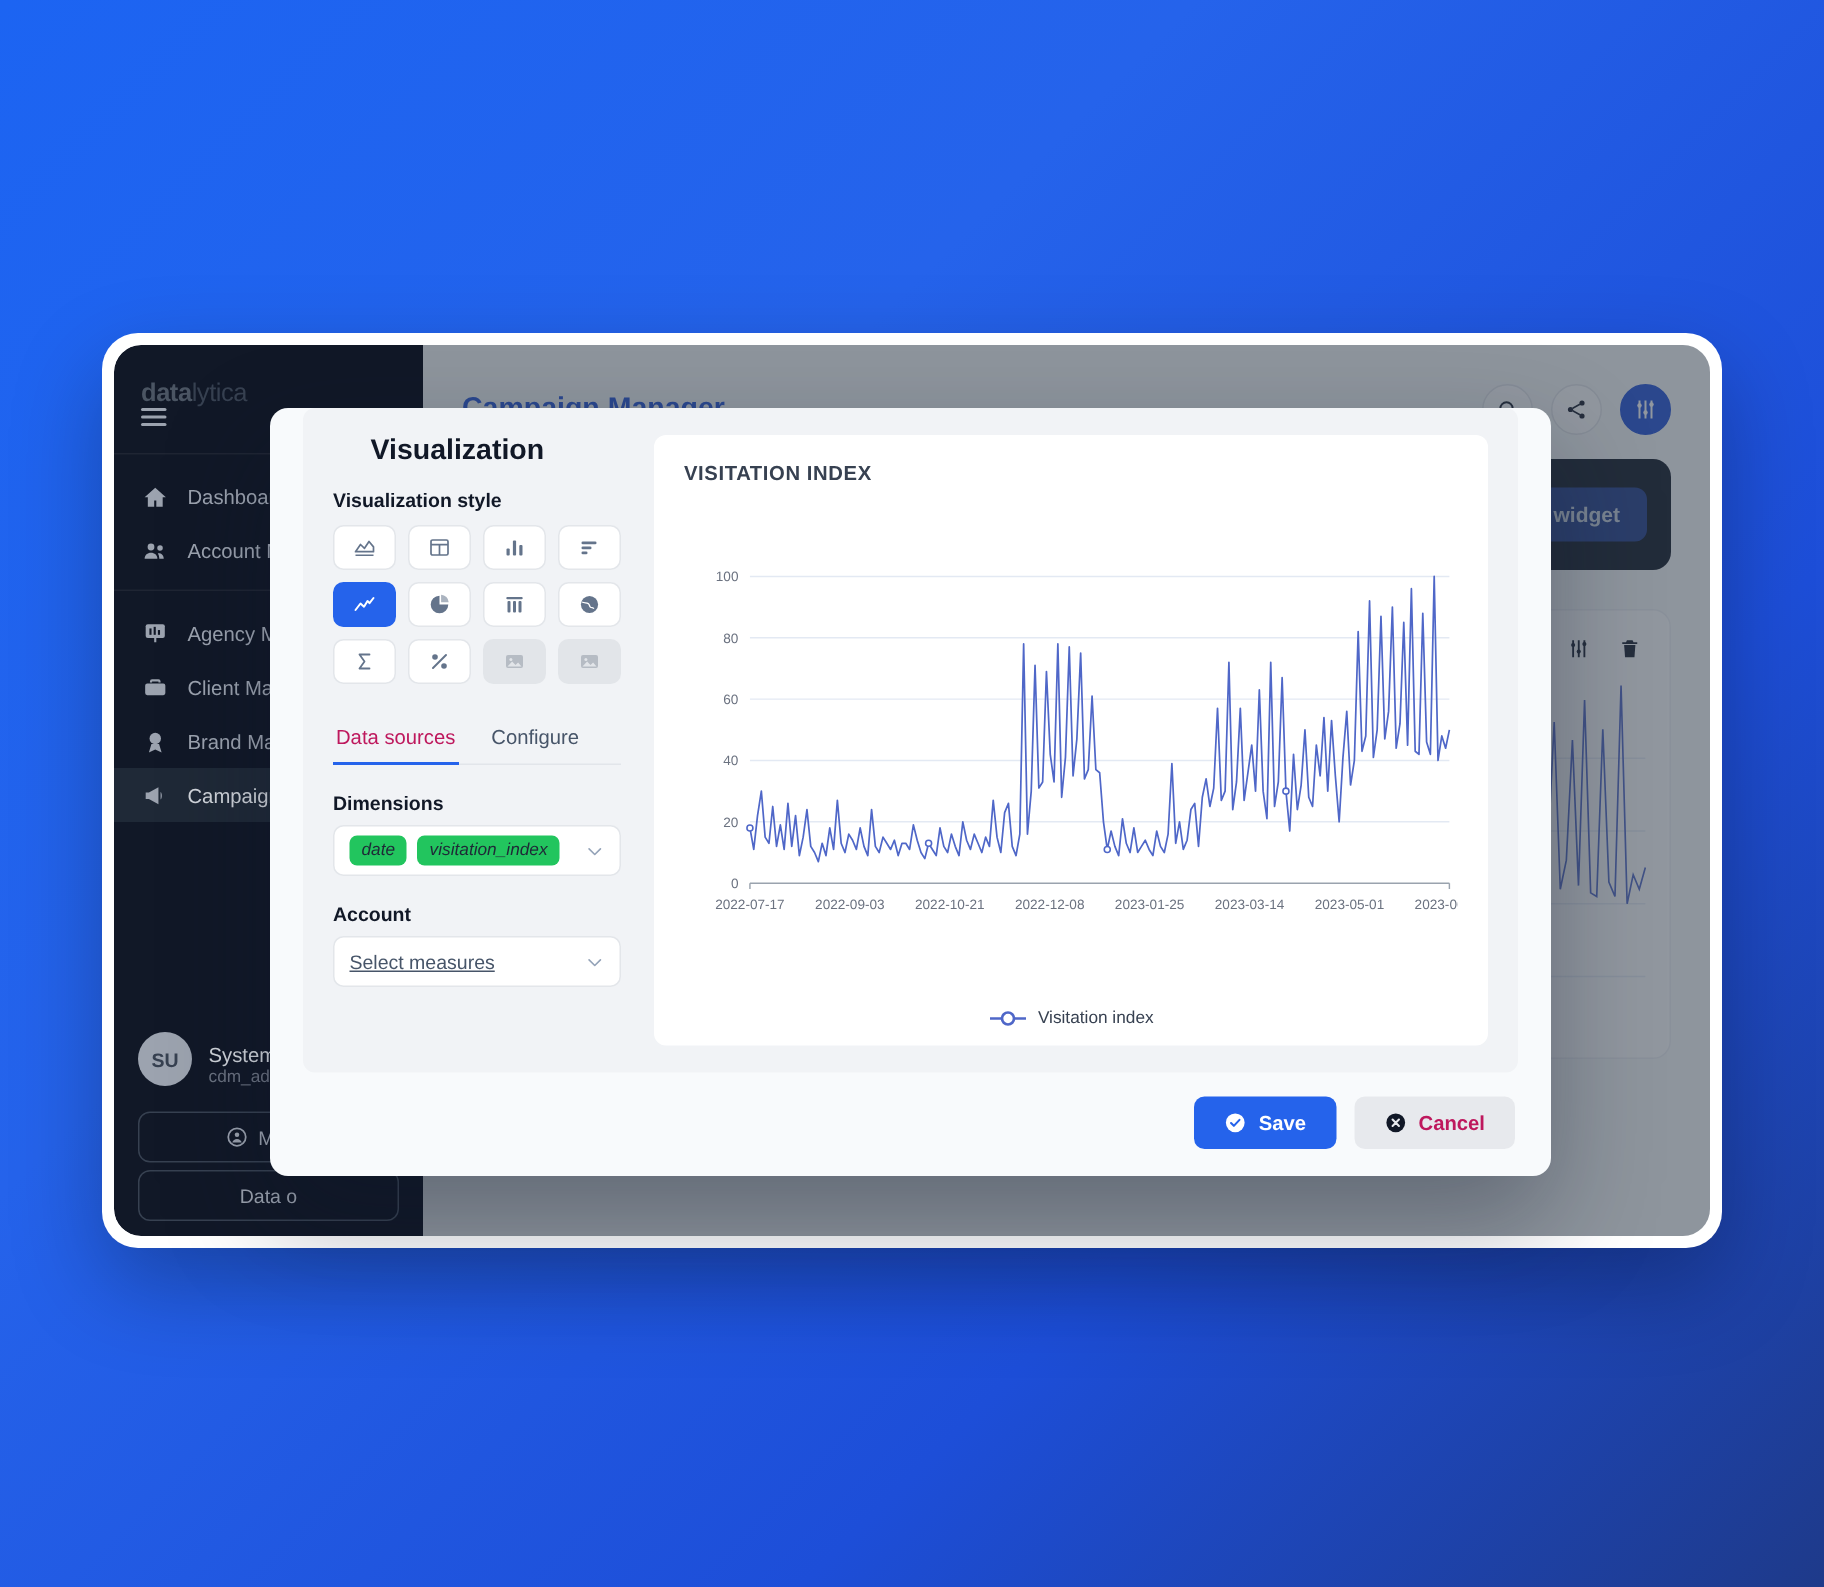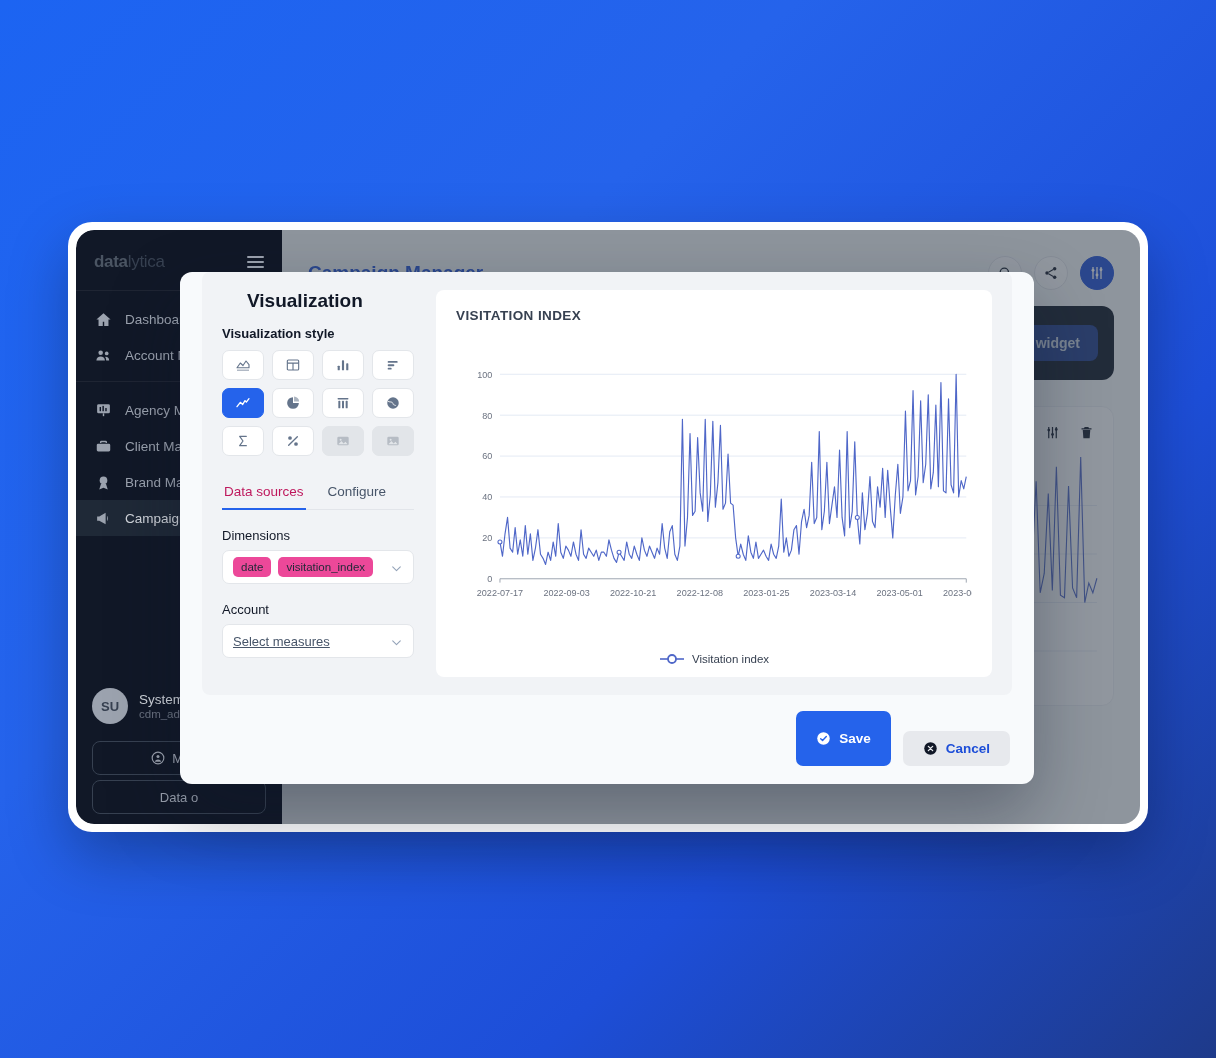--- a/index.html
+++ b/index.html
@@ -33,42 +33,43 @@
   
   #sidebar {
     width: 206px; flex: 0 0 206px;
     background: #111827;
     color: #9ca3af;
     display: flex; flex-direction: column;
     border-radius: 18px 0 0 18px;
     padding-bottom: 10px;
   }
   .sb-top {
-    display: flex; align-items: center; justify-content: space-between;
+    display: flex; justify-content: space-between;
     padding: 22px 18px 18px 18px;
     border-bottom: 1px solid rgba(255,255,255,0.06);
+    flex-direction: column;
   }
   .logo { font-size: 17px; font-weight: 700; color: #4b5563; letter-spacing: -0.3px; }
   .logo .lyt { color: #374151; font-weight: 400; }
   .hamburger { display: flex; flex-direction: column; gap: 3px; cursor: pointer; }
   .hamburger span { display: block; width: 17px; height: 2px; background: #9ca3af; border-radius: 1px; }
 
   .sb-group { padding: 10px 0 8px 0; }
   .sb-group + .sb-group { border-top: 1px solid rgba(255,255,255,0.06); }
   .sb-item {
     display: flex; align-items: center; gap: 13px;
     padding: 9px 18px; font-size: 13.5px; color: #9ca3af;
     white-space: nowrap; cursor: pointer;
   }
   .sb-item.active { background: #1f2937; color: #d1d5db; }
   .sb-ico { width: 18px; height: 18px; flex: 0 0 18px; display: flex; align-items: center; justify-content: center; }
   .sb-ico svg { width: 17px; height: 17px; fill: #9ca3af; }
 
   .sb-spacer { flex: 1 1 auto; }
-  .sb-user { display: flex; align-items: center; gap: 11px; padding: 8px 16px 12px 16px; }
+  .sb-user { display: flex; align-items: flex-end; gap: 11px; padding: 8px 16px 12px 16px; }
   .avatar {
     width: 36px; height: 36px; border-radius: 50%;
     background: #9ca3af; color: #374151;
     display: flex; align-items: center; justify-content: center;
     font-size: 13px; font-weight: 700; flex: 0 0 36px;
   }
   .user-meta { overflow: hidden; }
   .user-name { font-size: 13.5px; color: #d1d5db; white-space: nowrap; }
   .user-sub { font-size: 11.5px; color: #6b7280; white-space: nowrap; margin-top: 1px; }
   .sb-btn {
@@ -155,29 +156,29 @@
   .viz-cell svg { width: 16px; height: 16px; fill: #64748b; }
   .viz-cell.selected { background: #2563eb; border-color: #2563eb; }
   .viz-cell.selected svg { fill: #ffffff; }
   .viz-cell.disabled { background: #e2e5e9; border-color: #e2e5e9; cursor: default; }
   .viz-cell.disabled svg { fill: #b6bcc4; }
 
   .tabs { display: flex; gap: 20px; margin: 22px 0 0 0; border-bottom: 1px solid #e2e5ea; }
   .tab { font-size: 13.5px; color: #475569; padding: 6px 2px 9px 2px; cursor: pointer; }
   .tab.active { color: #be185d; border-bottom: 2.5px solid #2563eb; margin-bottom: -1px; }
 
-  .field-label { font-size: 13px; font-weight: 400; color: #111827; margin: 18px 0 7px 0; }
+  .field-label { font-size: 13px; font-weight: 700; color: #111827; margin: 18px 0 7px 0; }
   .select-box {
     background: #ffffff; border: 1px solid #e3e6ea; border-radius: 7px;
     height: 34px; display: flex; align-items: center; gap: 7px;
     padding: 0 10px; cursor: pointer;
   }
   .chip {
-    background: #ec4899; border-radius: 5px; font-size: 11.5px;
-    color: #1f2937; padding: 4px 8px; white-space: nowrap;
+    background: #22c55e; border-radius: 5px; font-size: 11.5px;
+    color: #1f2937; padding: 4px 8px; white-space: nowrap; font-style: italic;
   }
   .select-ph { font-size: 13px; color: #475569; flex: 1 1 auto; text-decoration: underline; }
   .chev { margin-left: auto; width: 13px; height: 13px; flex: 0 0 13px; }
   .chev svg { width: 13px; height: 13px; stroke: #94a3b8; fill: none; stroke-width: 2; }
 
   
   .preview {
     flex: 1 1 auto; background: #ffffff; border-radius: 8px;
     padding: 18px 20px 10px 20px; display: flex; flex-direction: column;
     overflow: hidden;
@@ -195,21 +196,21 @@
     padding: 16px 24px 18px 24px;
   }
   .btn {
     display: flex; align-items: center; gap: 8px;
     border-radius: 7px; font-size: 13.5px; font-weight: 700;
     padding: 10px 20px; cursor: pointer; border: none;
   }
   .btn svg { width: 15px; height: 15px; }
   .btn-save { background: #2563eb; color: #ffffff; }
   .btn-save svg { fill: #ffffff; }
-  .btn-cancel { background: #e7e9ed; color: #1d4ed8; margin-top: 20px; }
+  .btn-cancel { background: #e7e9ed; color: #be185d; }
   .btn-cancel svg { fill: #111827; }
 
   .axis-text { font-size: 9.5px; fill: #6b7280; font-family: "Liberation Sans", sans-serif; }
 </style>
 </head>
 <body>
 
 <div id="app-frame">
   <div id="app-inner">
 

